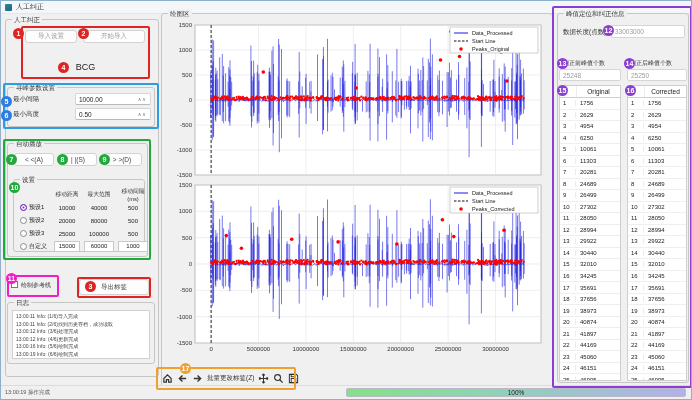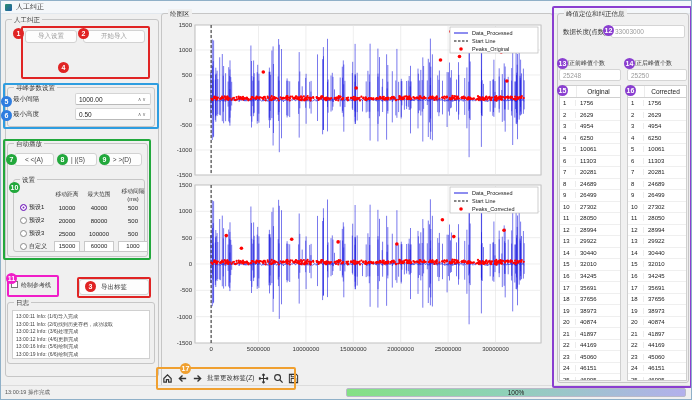--- a/index.html
+++ b/index.html
@@ -52,20 +52,21 @@
     <span class="appicon"></span>
     <span class="title">人工纠正</span>
   </div>
 
   <div class="grp" style="left:4px;top:18px;width:154px;height:358px;">
     <span class="grp-title">人工纠正</span>
   </div>
 
   <div class="btn dim" style="left:24px;top:29px;width:52px;height:13px;">导入设置</div>
   <div class="btn dim" style="left:82px;top:29px;width:62px;height:13px;">开始导入</div>
+  <div class="lbl" style="left:20px;top:61px;width:129px;text-align:center;font-size:9px;color:#222;">BCG</div>
 
   <div class="grp" style="left:6px;top:86px;width:148px;height:40px;">
     <span class="grp-title">寻峰参数设置</span>
   </div>
   <div class="lbl" style="left:12px;top:94px;">最小间隔</div>
   <div class="spin" style="left:74px;top:92px;width:76px;height:12px;">
     <span class="val">1000.00</span>
     <span class="arrows">∧∨</span>
   </div>
   <div class="lbl" style="left:12px;top:109px;">最小高度</div>

